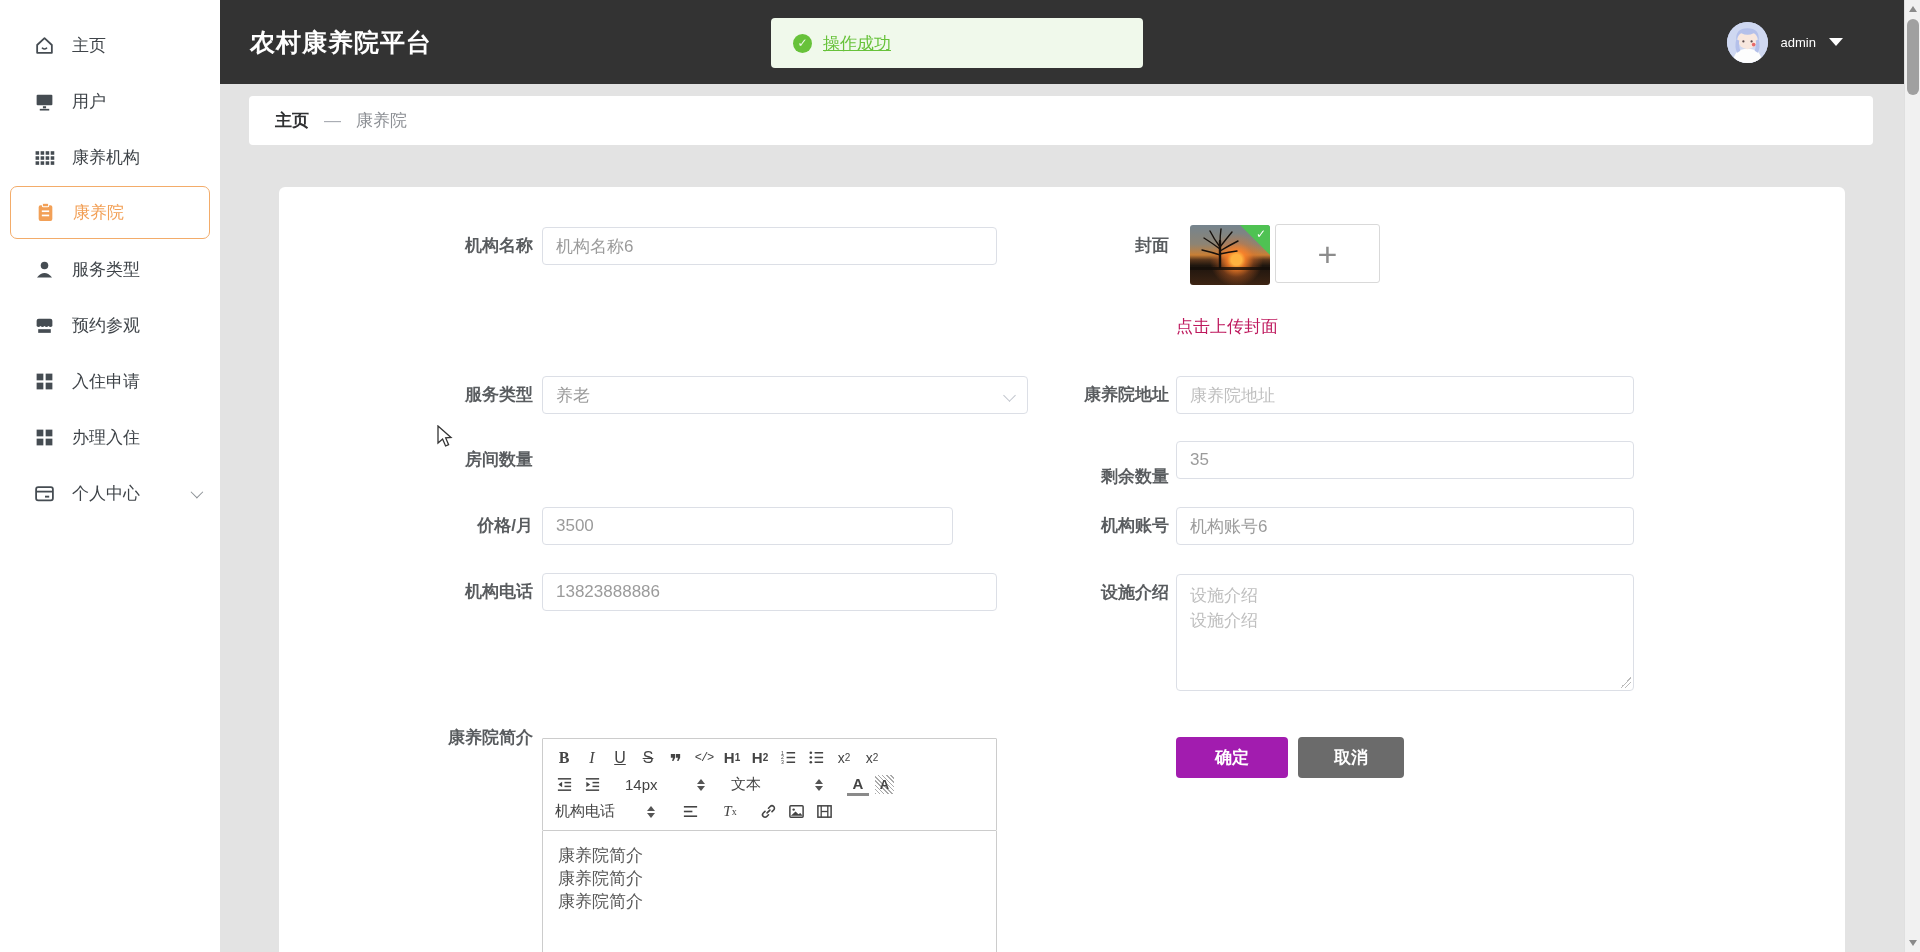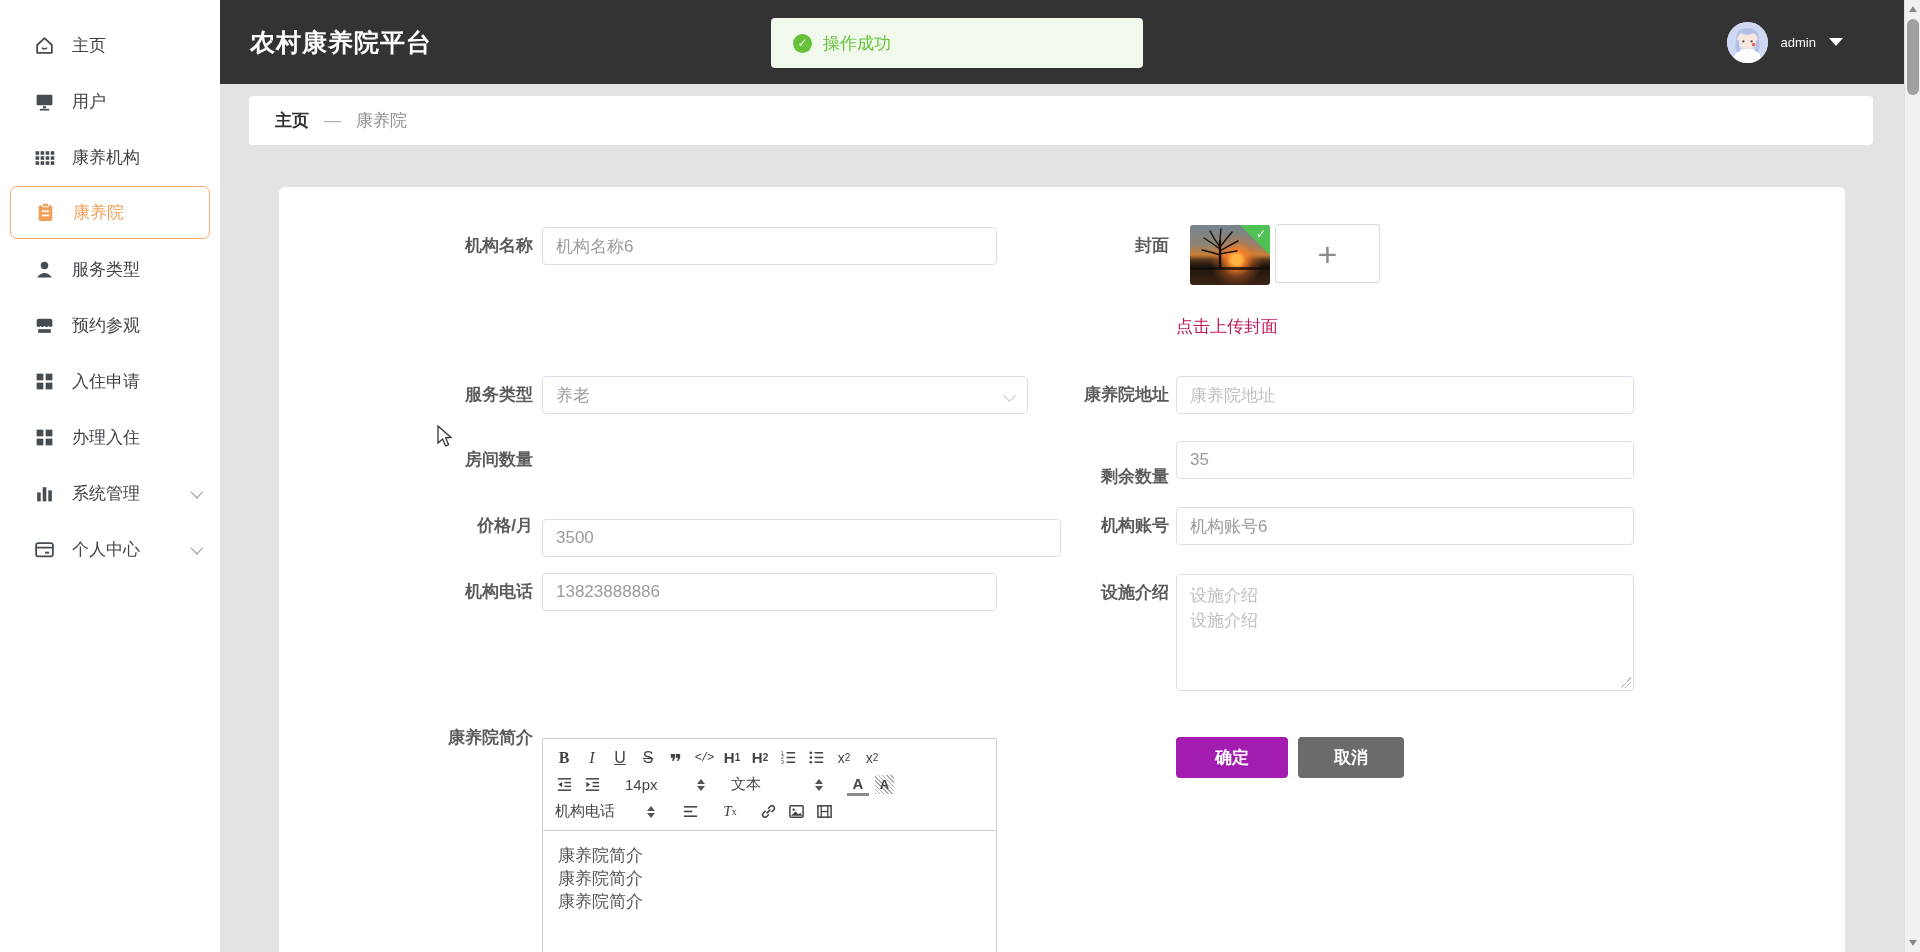--- a/index.html
+++ b/index.html
@@ -20,21 +20,21 @@
   .chev { margin-left:auto; margin-right:20px; width:9px; height:9px; border-right:1.6px solid #8b9095;
           border-bottom:1.6px solid #8b9095; transform:rotate(45deg) translateY(-2px); }
   
   .header { position:absolute; left:220px; top:0; width:1700px; height:84px; background:#333333; z-index:2; }
   .app-title { position:absolute; left:30px; top:0; height:84px; display:flex; align-items:center;
                color:#fff; font-size:25px; font-weight:bold; letter-spacing:1px; }
   .toast { position:absolute; left:551px; top:18px; width:372px; height:50px; background:#f0f9eb;
            border-radius:4px; display:flex; align-items:center; padding-left:22px; gap:11px; }
   .toast-icon { width:19px; height:19px; border-radius:50%; background:#67c23a; color:#f0f9eb;
            display:flex; align-items:center; justify-content:center; font-size:12px; font-weight:bold; }
-  .toast-text { color:#67c23a; font-size:17px; }
+  .toast-text { color:#67c23a; font-size:17px;text-decoration:underline; }
   .userbox { position:absolute; right:77px; top:0; height:84px; display:flex; align-items:center; gap:13px; cursor:pointer; }
   .avatar { width:41px; height:41px; border-radius:50%; overflow:hidden; background:#c9d2ee; }
   .user-name { color:#fff; font-size:13px; }
   .caret-down { width:0; height:0; border-left:7px solid transparent; border-right:7px solid transparent;
            border-top:8px solid #fff; }
   
   .breadcrumb { position:absolute; left:249px; top:96px; width:1624px; height:49px; background:#fff;
            border-radius:4px; display:flex; align-items:center; padding:0 26px; gap:15px; font-size:17px; z-index:1; }
   .bc-home { color:#303133; font-weight:bold; cursor:pointer; }
   .bc-sep { color:#a8abb2; }
@@ -212,33 +212,20 @@
               <rect x="2.5" y="11.1" width="6.4" height="6.4"></rect>
               <rect x="11.1" y="11.1" width="6.4" height="6.4"></rect>
             </g>
           </svg>
       </span>
       <span>办理入住</span>
     </div>
     <div class="side-item">
       <span class="sicon">
         <svg viewBox="0 0 20 20" width="21" height="21">
-            <g fill="currentColor">
-              <rect x="3" y="9" width="3.4" height="8.5"></rect>
-              <rect x="8.3" y="4" width="3.4" height="13.5"></rect>
-              <rect x="13.6" y="7" width="3.4" height="10.5"></rect>
-            </g>
-          </svg>
-      </span>
-      <span>系统管理</span>
-      <span class="chev"></span>
-    </div>
-    <div class="side-item">
-      <span class="sicon">
-        <svg viewBox="0 0 20 20" width="21" height="21">
             <rect x="2" y="4" width="16" height="12.5" rx="2" fill="none" stroke="currentColor" stroke-width="1.7"></rect>
             <line x1="2" y1="8.2" x2="18" y2="8.2" stroke="currentColor" stroke-width="1.7"></line>
             <line x1="10.5" y1="13" x2="14.5" y2="13" stroke="currentColor" stroke-width="1.8"></line>
           </svg>
       </span>
       <span>个人中心</span>
       <span class="chev"></span>
     </div>
   </div>
 </div>
@@ -308,21 +295,21 @@
     <span class="ph">康养院地址</span>
   </div>
 
   <div class="flabel lcol" style="top:254px; line-height:38px;">房间数量</div>
   <div class="flabel rcol" style="top:271px; line-height:38px;">剩余数量</div>
   <div class="inp" style="left:897px; top:254px; width:458px;">
     <span class="val">35</span>
   </div>
 
   <div class="flabel lcol" style="top:320px; line-height:38px;">价格/月</div>
-  <div class="inp" style="left:263px; top:332px; width:519px;">
+  <div class="inp" style="left:263px; top:320px; width:411px;">
     <span class="val">3500</span>
   </div>
   <div class="flabel rcol" style="top:320px; line-height:38px;">机构账号</div>
   <div class="inp" style="left:897px; top:320px; width:458px;">
     <span class="val">机构账号6</span>
   </div>
 
   <div class="flabel lcol" style="top:386px; line-height:38px;">机构电话</div>
   <div class="inp" style="left:263px; top:386px; width:455px;">
     <span class="val">13823888886</span>

